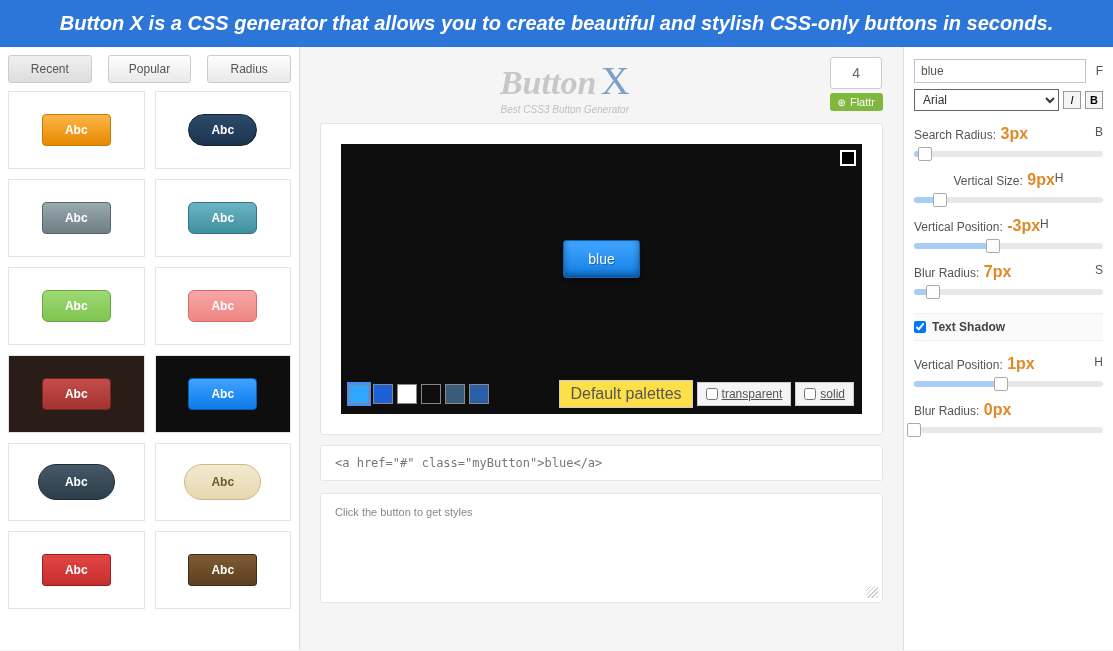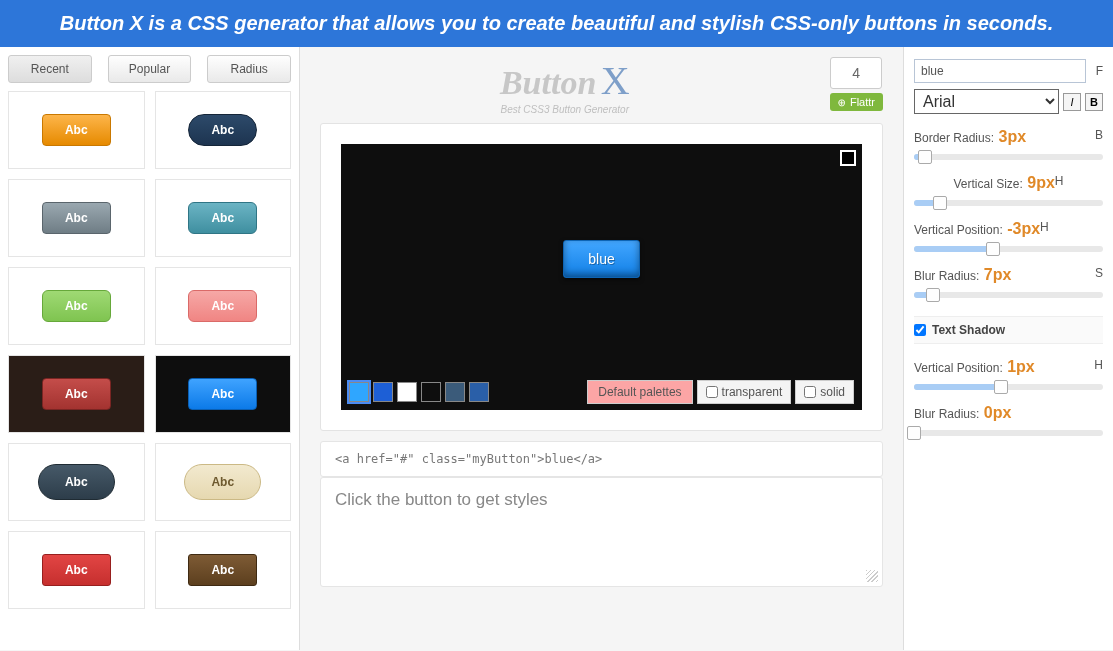--- a/index.html
+++ b/index.html
@@ -39,33 +39,33 @@
 .flattr { background: #7fb83d; color: #fff; font-size: 11px; padding: 3px 8px; border-radius: 3px; display: flex; align-items: center; gap: 4px; }
 .flattr::before { content: "⊕"; font-size: 10px; }
 
 .canvas-wrap { background: #fff; border: 1px solid #e3e3e3; border-radius: 3px; padding: 20px; }
 .canvas { background: #0e0e0e; height: 230px; position: relative; display: flex; align-items: center; justify-content: center; }
 .corner { position: absolute; top: 6px; right: 6px; width: 16px; height: 16px; border: 2px solid #fff; background: #000; }
 .preview-btn { padding: 10px 24px; border-radius: 3px; color: #fff; font-size: 14px; background: linear-gradient(#42a6ff,#1280e6); border: 1px solid #0d64b4; box-shadow: 0 -3px 7px rgba(0,0,0,.4) inset, 0 2px 4px rgba(0,0,0,.5); text-shadow: 1px 1px 0 rgba(0,0,0,.3); cursor: pointer; }
 .palette-row { display: flex; gap: 4px; align-items: center; background: #0e0e0e; padding: 6px 8px; }
 .sw { width: 20px; height: 20px; border: 1px solid #888; cursor: pointer; }
 .sw.sel { outline: 2px solid #4b8cf5; }
-.p-btn { background: #fca5a5; border: 1px solid #ccc; padding: 4px 10px; font-size: 12px; color: #555; cursor: pointer; }
-.p-chk { display: flex; align-items: center; gap: 4px; background: #f4f4f4; border: 1px solid #ccc; padding: 4px 8px; font-size: 12px; color: #555; }
+.p-btn { background: #fde047; border: 1px solid #ccc; padding: 4px 10px; font-size: 16px; color: #555; cursor: pointer; }
+.p-chk { display: flex; align-items: center; gap: 4px; background: #f4f4f4; border: 1px solid #ccc; padding: 4px 8px; font-size: 12px; color: #555; text-decoration: underline; }
 .p-chk input { width: 12px; height: 12px; }
 
 .code-row { margin-top: 10px; background: #fff; border: 1px solid #e5e5e5; border-radius: 3px; padding: 10px 14px; font-family: monospace; font-size: 12px; color: #777; }
-.styles-box { margin-top: 0; background: #fff; border: 1px solid #e5e5e5; border-radius: 3px; padding: 12px 14px 40px; font-size: 17px; color: #888; position: relative; min-height: 110px; }
+.styles-box { margin-top: 12px; background: #fff; border: 1px solid #e5e5e5; border-radius: 3px; padding: 12px 14px 40px; font-size: 11px; color: #888; position: relative; min-height: 110px; }
 .resize-grip { position: absolute; bottom: 4px; right: 4px; width: 12px; height: 12px; background: repeating-linear-gradient(135deg,#ccc,#ccc 1px,transparent 1px,transparent 3px); }
 
 .right-panel { width: 210px; background: #fff; border-left: 1px solid #ddd; padding: 12px 10px; overflow: hidden; }
 .font-row { display: flex; align-items: center; gap: 4px; margin-bottom: 6px; }
 .text-input { flex: 1; border: 1px solid #b8c5d6; padding: 4px 6px; font-size: 12px; color: #555; }
 .f-label { font-size: 12px; color: #555; }
-.font-select { flex: 1; border: 1px solid #666; font-size: 16px; padding: 2px 4px; color: #333; background: #fff; }
+.font-select { flex: 1; border: 1px solid #666; font-size: 12px; padding: 2px 4px; color: #333; background: #fff; }
 .i-btn, .b-btn { width: 18px; height: 18px; border: 1px solid #999; background: #f5f5f5; font-size: 11px; display: flex; align-items: center; justify-content: center; cursor: pointer; }
 .i-btn { font-style: italic; }
 .b-btn { font-weight: bold; }
 .ctrl { margin-top: 14px; }
 .ctrl-label { font-size: 12px; color: #555; }
 .ctrl-val { color: #e08928; font-weight: bold; }
 .slider { width: 100%; height: 6px; margin-top: 8px; position: relative; }
 .slider-track { position: absolute; inset: 0; background: #e8e8e8; border-radius: 3px; }
 .slider-fill { position: absolute; top: 0; bottom: 0; left: 0; background: #a9cdf5; border-radius: 3px; }
 .slider-thumb { position: absolute; top: -4px; width: 14px; height: 14px; background: #fefefe; border: 1px solid #aaa; border-radius: 2px; transform: translateX(-50%); }
@@ -178,21 +178,21 @@
       <span class="right-extra">F</span>
     </div>
     <div class="font-row">
       <select class="font-select"><option>Arial</option></select>
       <div class="i-btn">I</div>
       <div class="b-btn">B</div>
     </div>
 
     <div class="ctrl">
       <div style="display:flex;justify-content:space-between">
-        <span><span class="ctrl-label">Border Radius:</span> <span class="ctrl-val">3px</span></span>
+        <span><span class="ctrl-label">Search Radius:</span> <span class="ctrl-val">3px</span></span>
         <span class="f-label">B</span>
       </div>
       <div class="slider">
           <div class="slider-track"></div>
           <div class="slider-fill" style="width:6%"></div>
           <div class="slider-thumb" style="left:6%"></div>
         </div>
     </div>
 
     <div class="ctrl">

